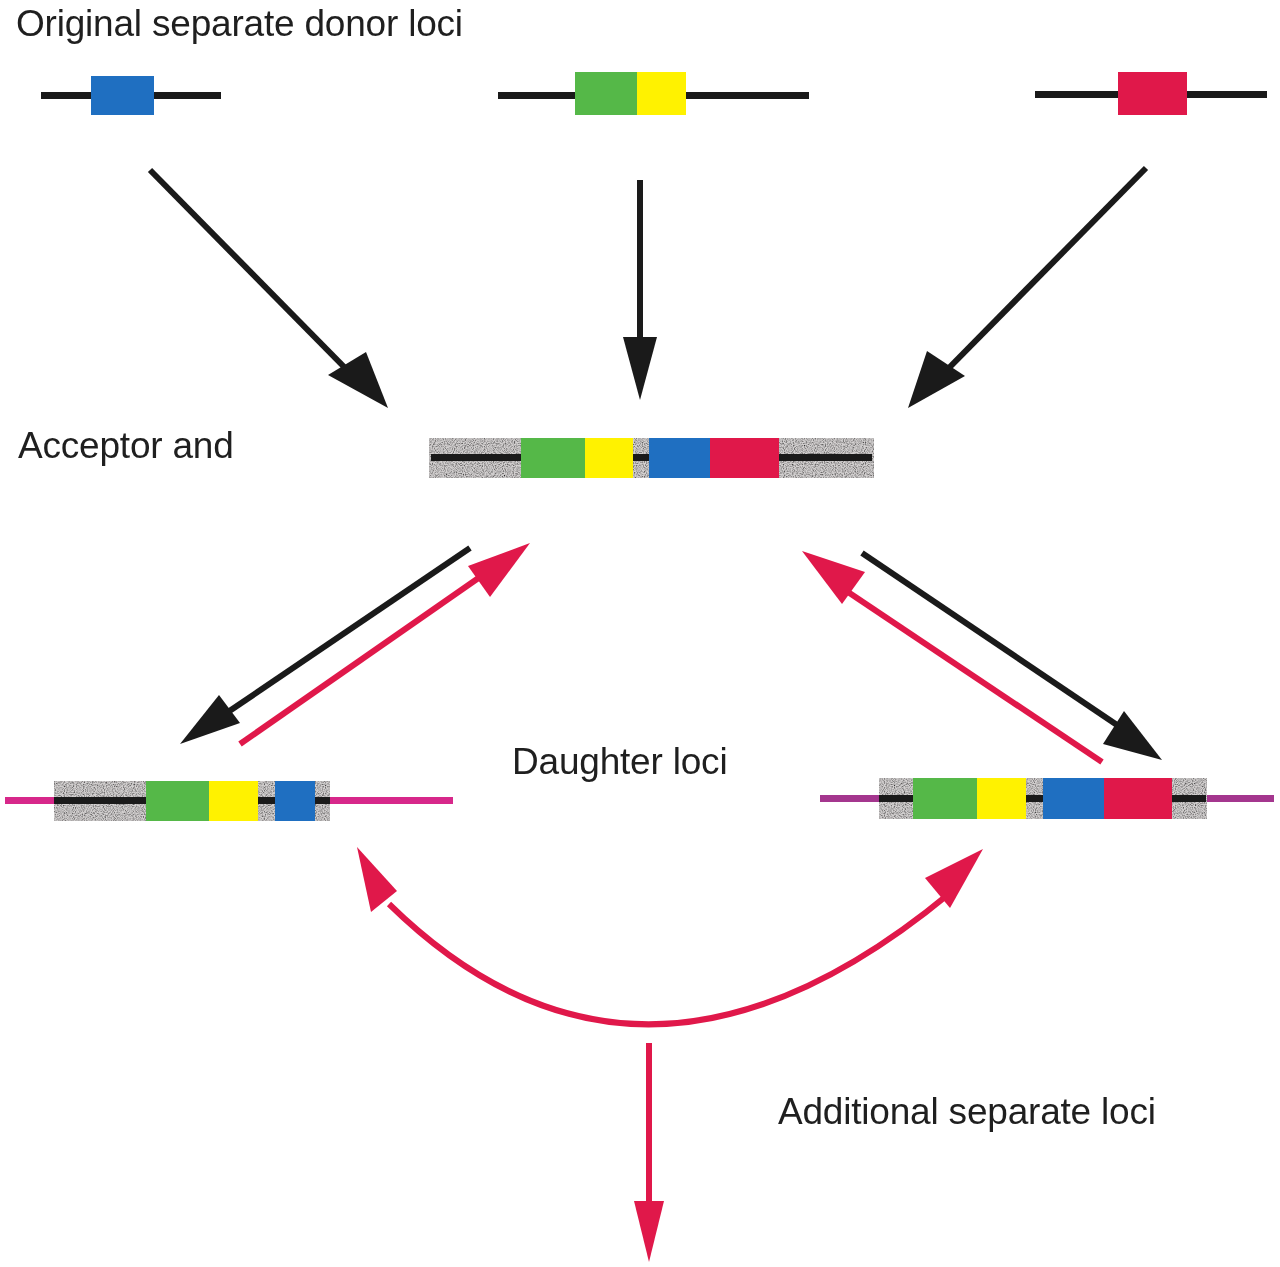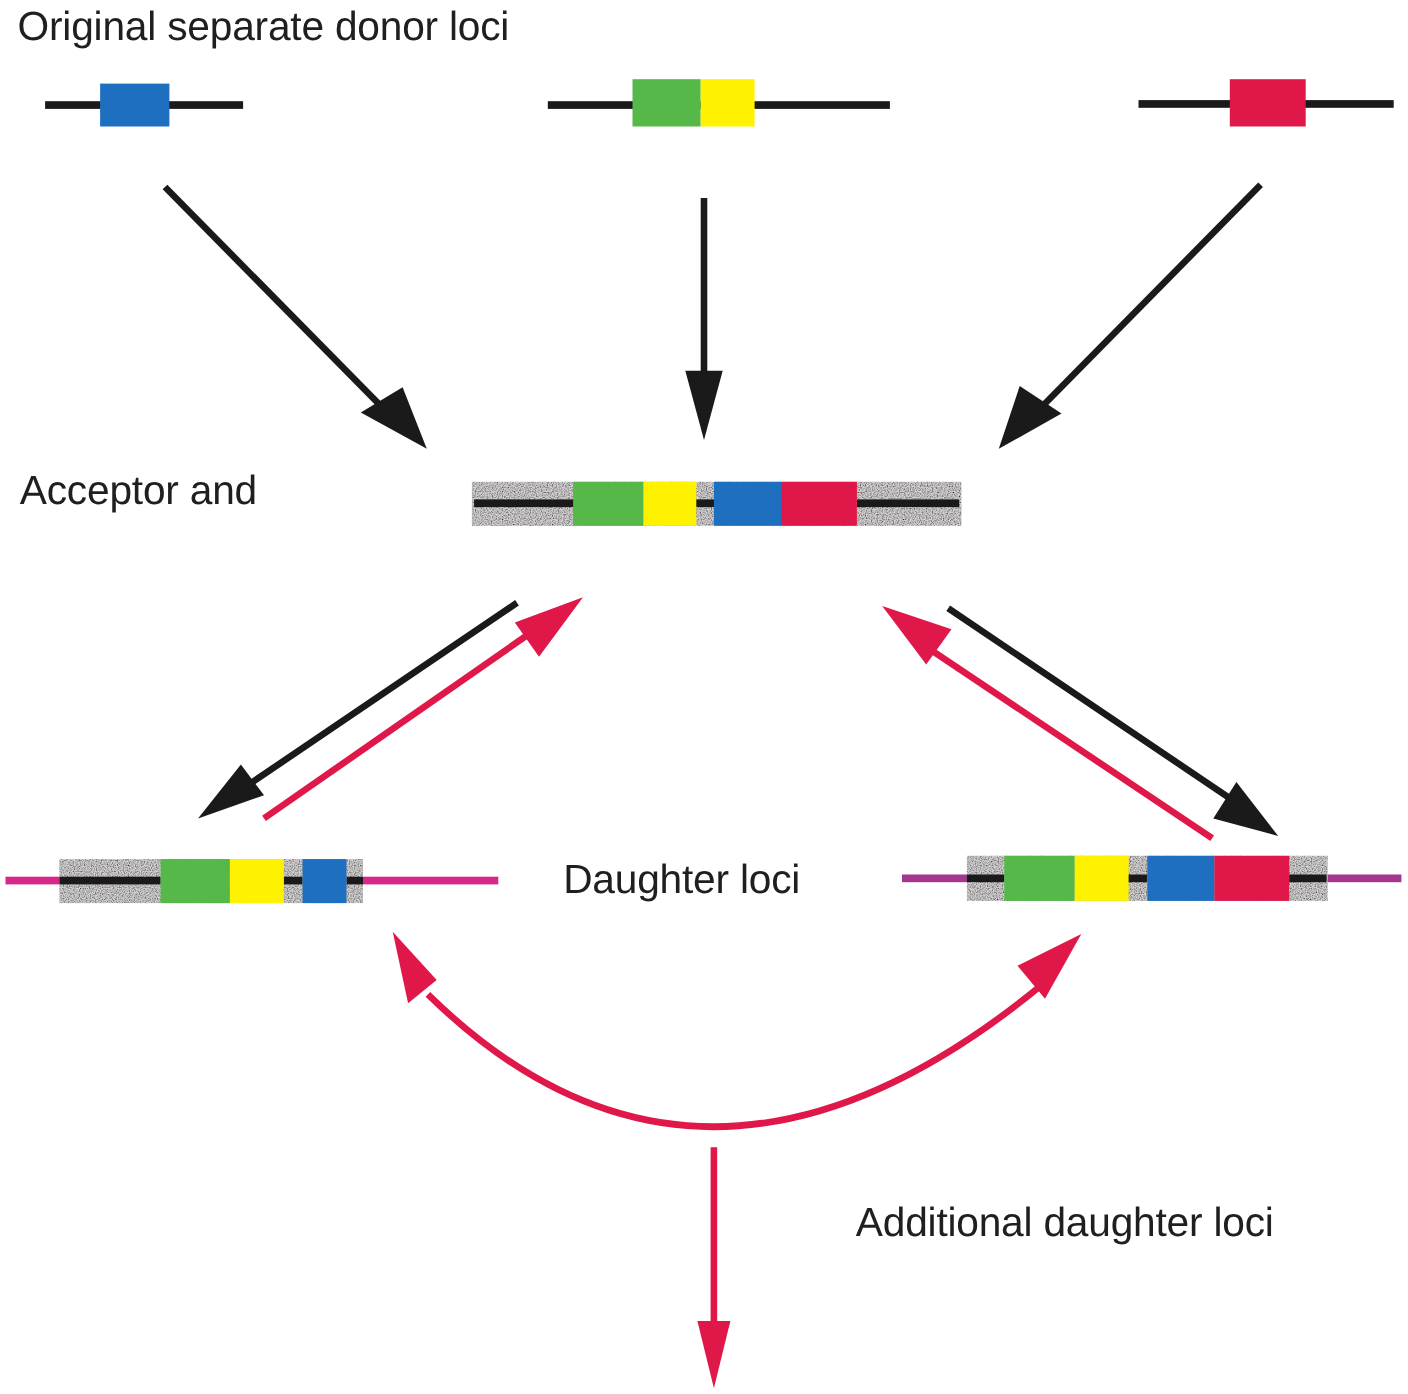--- a/index.html
+++ b/index.html
@@ -8,33 +8,33 @@
       position: absolute;
       font-family: "Liberation Sans", sans-serif;
       color: #1f1f1f;
       font-size: 37px;
       line-height: 52px;
       white-space: nowrap;
       letter-spacing: -0.2px;
     }
     #title-label { left: 16px; top: -2px; }
     #acceptor-label { left: 18px; top: 396px; margin-top: 24px; }
-    #daughter-label { left: 512px; top: 774px; }
+    #daughter-label { left: 512px; top: 736px; }
     #additional-label { left: 778px; top: 1086px; }
     svg#diagram { position: absolute; left: 0; top: 0; }
   </style>
 </head>
 <body>
 
 <div class="label" id="title-label">Original separate donor loci</div>
 <div class="label" id="acceptor-label">
   <div>Acceptor and</div>
 </div>
 <div class="label" id="daughter-label">Daughter loci</div>
-<div class="label" id="additional-label">Additional daughter loci</div>
+<div class="label" id="additional-label">Additional separate loci</div>
 
 <svg id="diagram" width="1280" height="1267" viewBox="0 0 1280 1267" xmlns="http://www.w3.org/2000/svg">
   <defs>
     <filter id="grain" x="0" y="0" width="100%" height="100%">
       <feTurbulence type="fractalNoise" baseFrequency="0.9" numOctaves="1" result="n"></feTurbulence>
       <feColorMatrix type="matrix" values="0 0 0 0 0  0 0 0 0 0  0 0 0 0 0  0 0 0 -2.2 1.35" in="n" result="d"></feColorMatrix>
       <feComposite in="d" in2="SourceGraphic" operator="in" result="dots"></feComposite>
       <feMerge>
           <feMergeNode in="SourceGraphic"></feMergeNode>
           <feMergeNode in="dots"></feMergeNode>

